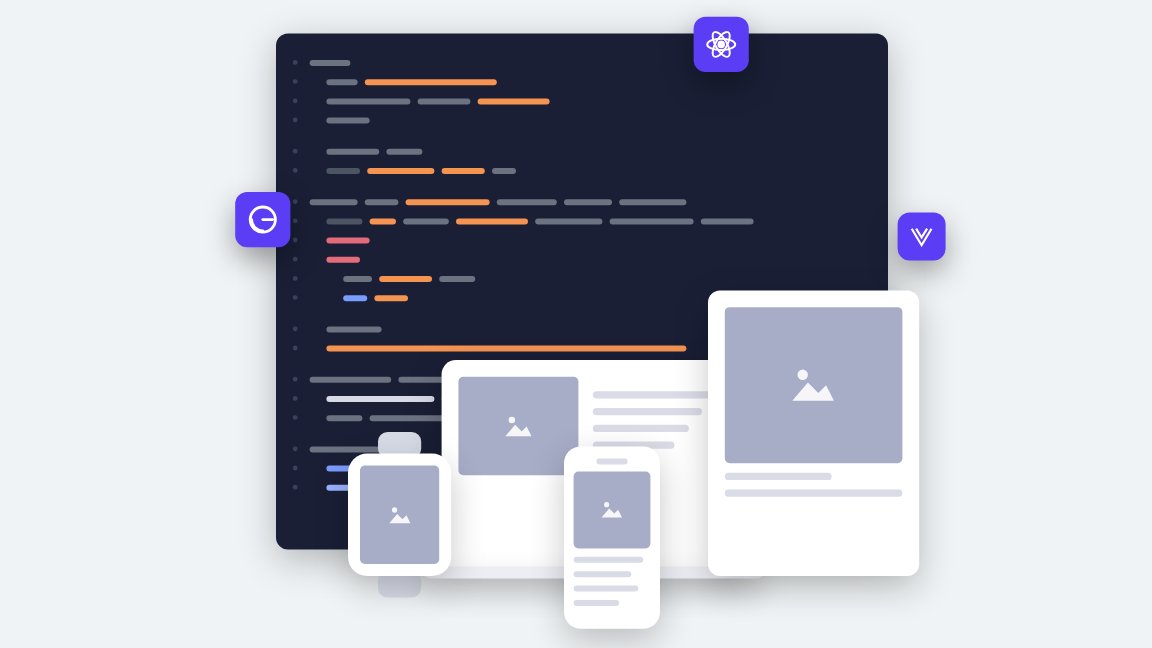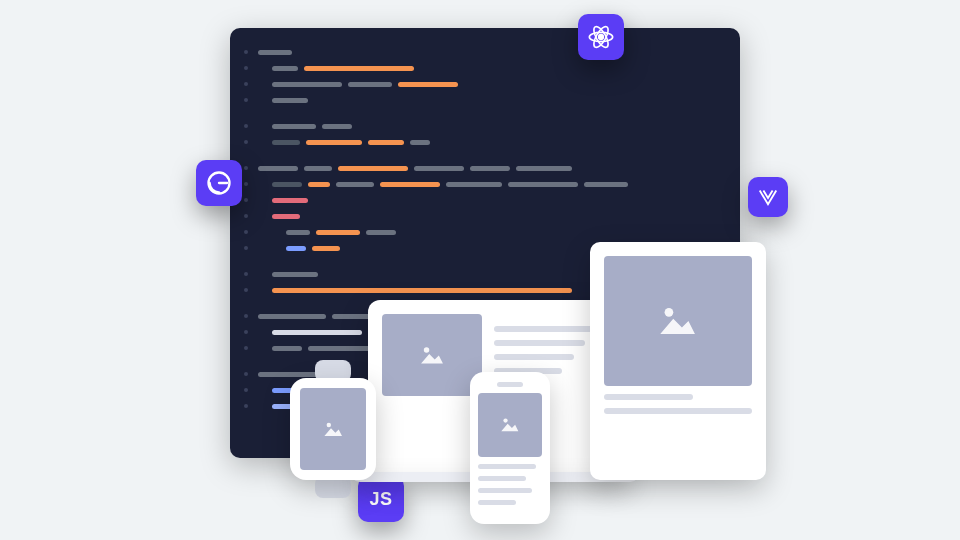--- a/index.html
+++ b/index.html
@@ -284,23 +284,20 @@
       <path d="M4 12 a8 8 0 0 0 8 8" stroke-linecap="round"></path>
       <path d="M12 12 h7" stroke-linecap="round"></path>
     </svg>
   </div>
   <div class="badge vue">
     <svg viewBox="0 0 24 24" width="22" height="22" fill="none" stroke="#fff" stroke-width="2">
       <path d="M3 5 L12 20 L21 5"></path>
       <path d="M7 5 L12 13 L17 5"></path>
     </svg>
   </div>
-  <div class="badge js">
-    <span class="lbl">JS</span>
-  </div>
 
   <div class="watch-band top"></div>
   <div class="watch-band bot"></div>
 
   <div class="device laptop">
     <div class="row">
       <div class="img-ph">
         <svg viewBox="0 0 24 24" fill="#fff">
             <circle cx="8" cy="8" r="2"></circle>
             <path d="M4 18 L10 11 L14 15 L17 12 L20 18 Z"></path>

